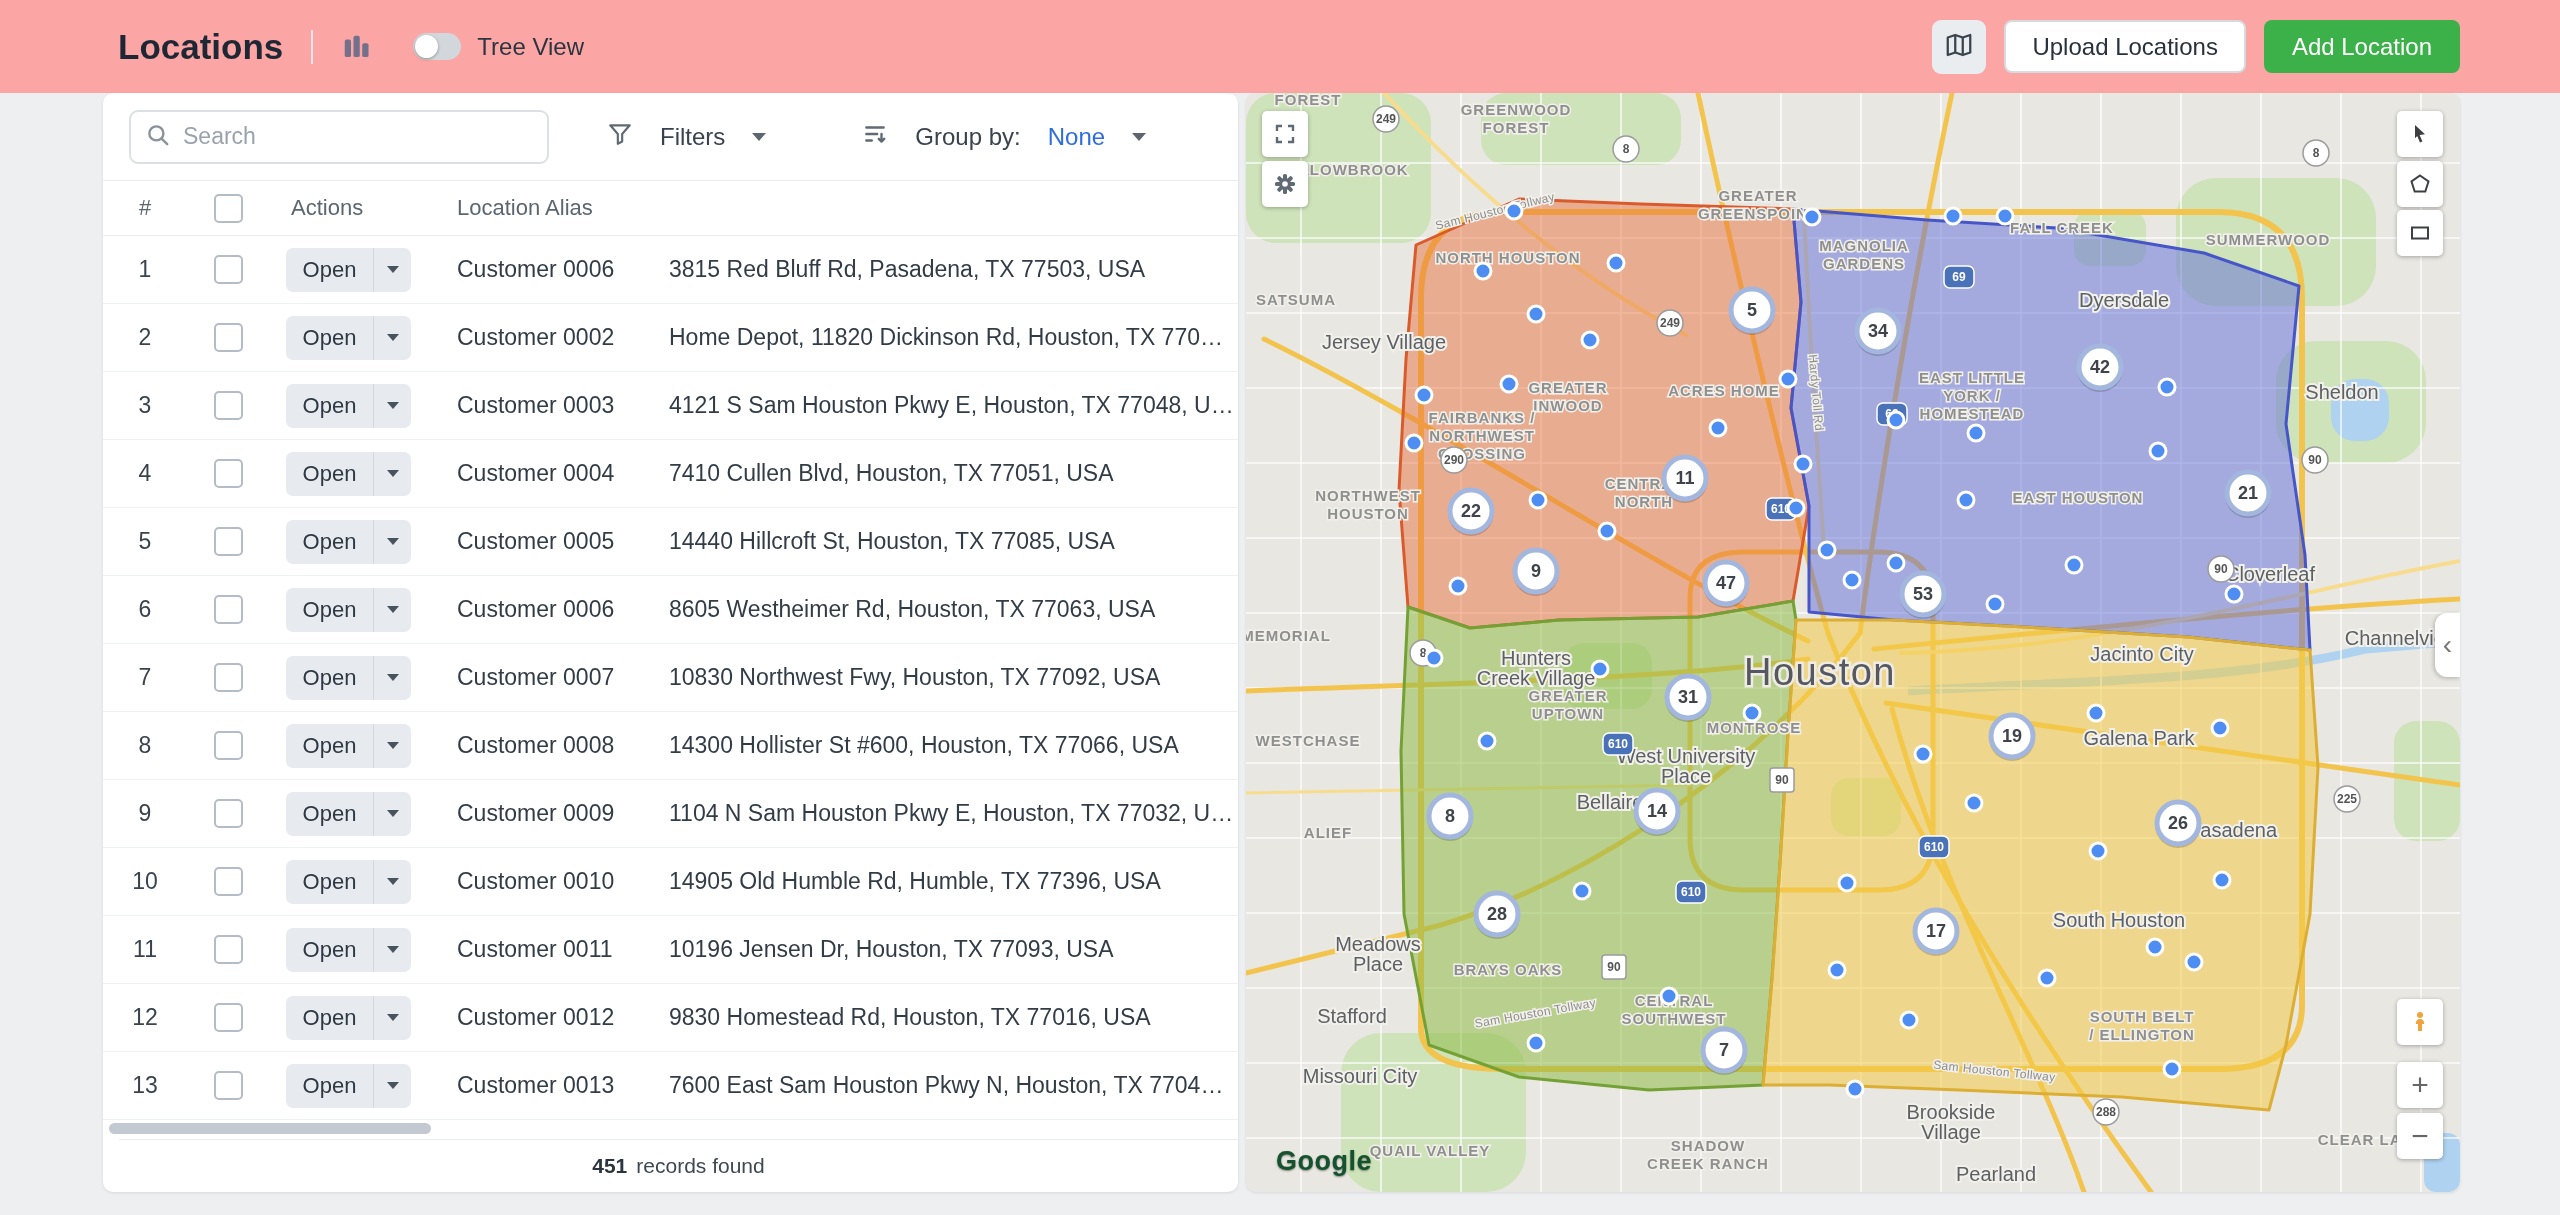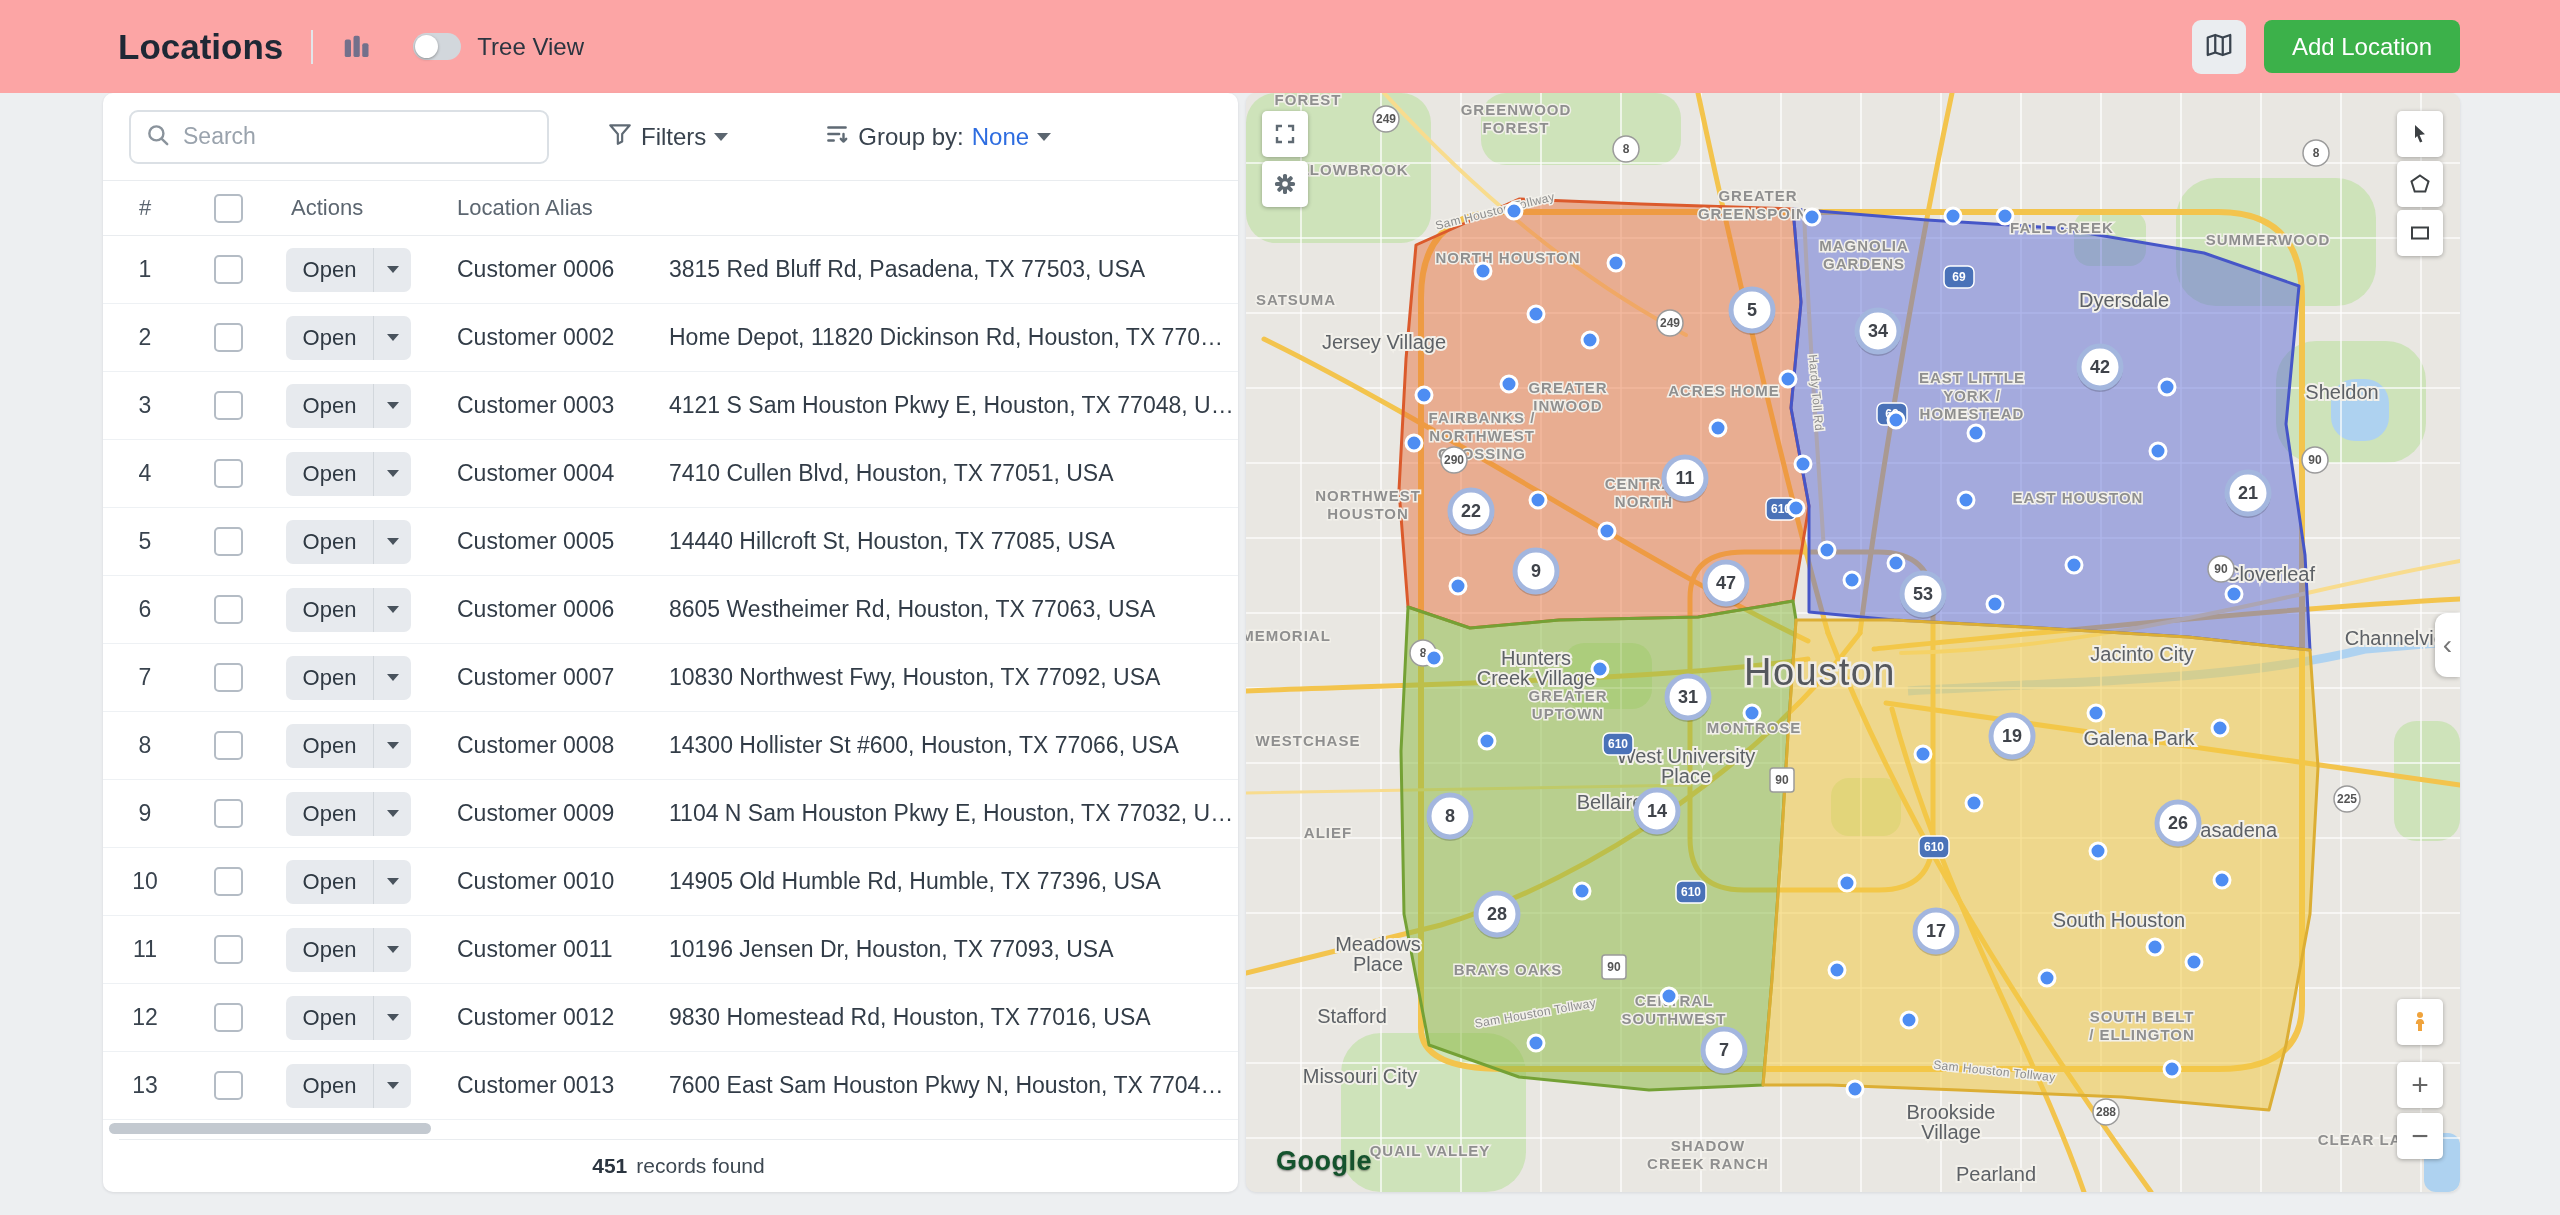--- a/index.html
+++ b/index.html
@@ -18,21 +18,21 @@
   .btn-green{height:53px;padding:0 28px;background:#3cb14a;border:none;border-radius:8px;font-size:24px;color:#fff;cursor:pointer;text-align:center;}
   
   .content{position:relative;height:1122px;}
   .panel{position:absolute;left:103px;top:0;width:1135px;height:1099px;background:#fff;border-radius:10px;box-shadow:0 1px 3px rgba(16,24,40,.10);}
   .map-card{position:absolute;left:1246px;top:0;width:1214px;height:1099px;border-radius:10px;overflow:hidden;background:#e9e7e2;box-shadow:0 1px 3px rgba(16,24,40,.10);}
   
   .toolbar{height:88px;display:flex;align-items:center;padding:0 26px;border-bottom:1px solid #e9ecef;}
   .search{width:420px;height:54px;border:2px solid #dbe0e5;border-radius:9px;display:flex;align-items:center;padding:0 14px;gap:12px;background:#fff;}
   .search input{border:0;outline:0;flex:1;font-size:23px;color:#404040;background:transparent;}
   .search input::placeholder{color:#9aa3ad;}
-  .tbtn{display:flex;align-items:center;gap:8px;background:none;border:0;font-size:24px;color:#39434e;cursor:pointer;}
+  .tbtn{display:flex;align-items:center;gap:27px;background:none;border:0;font-size:24px;color:#39434e;cursor:pointer;}
   .tbtn.filters{margin-left:58px;}
   .tbtn.groupby{margin-left:96px;}
   .caret{width:0;height:0;border-left:7px solid transparent;border-right:7px solid transparent;border-top:8px solid #5c6670;}
   .blue{color:#2e6de0;}
   
   .grid-cols{display:grid;grid-template-columns:84px 82px 188px 212px 1fr;align-items:center;}
   .thead{height:55px;border-bottom:1px solid #e9ecef;color:#5c6670;font-size:22px;font-weight:500;}
   .thead .cnum{text-align:center;}
   .thead .cactions{padding-left:22px;}
   .rows{height:884px;overflow:hidden;}
@@ -80,20 +80,21 @@
   <span class="switch-label">Tree View</span>
   <div class="tb-right">
     <button class="icon-btn">
       <span>
         <svg width="30" height="30" viewBox="0 0 24 24" fill="none" stroke="#39434e" stroke-width="1.8" stroke-linejoin="round">
             <path d="M3 6 L9 4 L15 6 L21 4 V18 L15 20 L9 18 L3 20 Z"></path>
             <path d="M9 4 V18 M15 6 V20"></path>
           </svg>
       </span>
     </button>
+    <button class="btn-outline">Upload Locations</button>
     <button class="btn-green">Add Location</button>
   </div>
 </header>
 
 <div class="content">
 
   <section class="panel">
     <div class="toolbar">
       <div class="search">
         <span>

